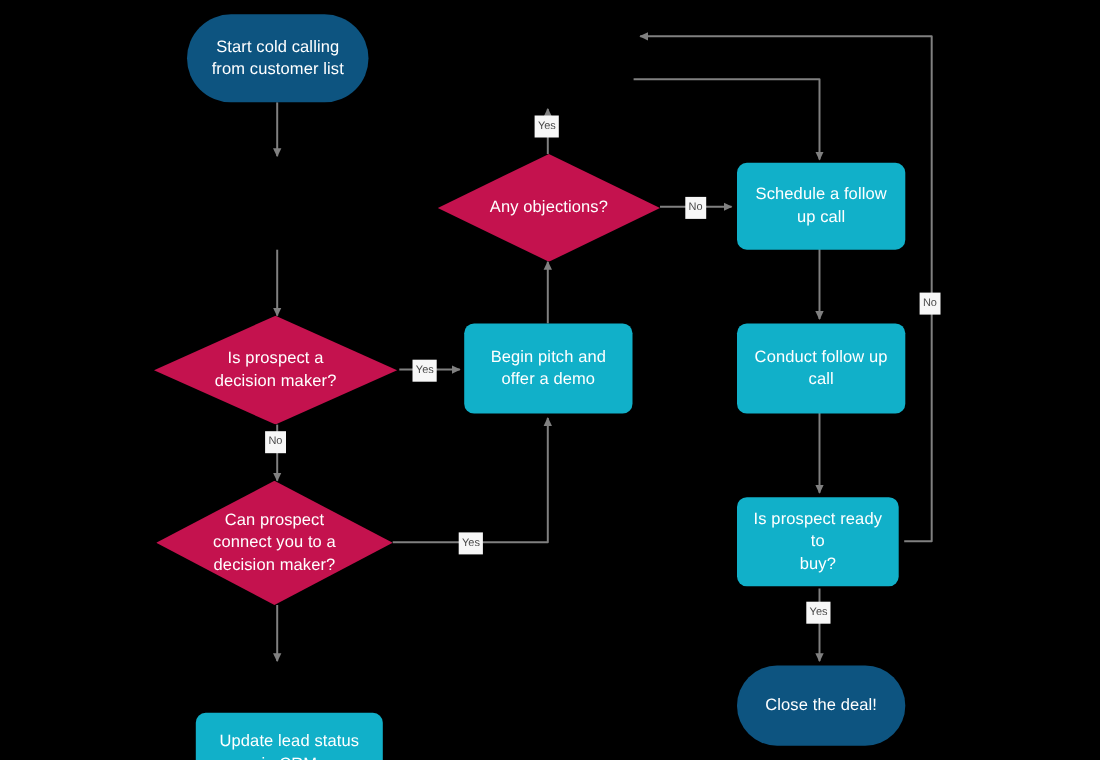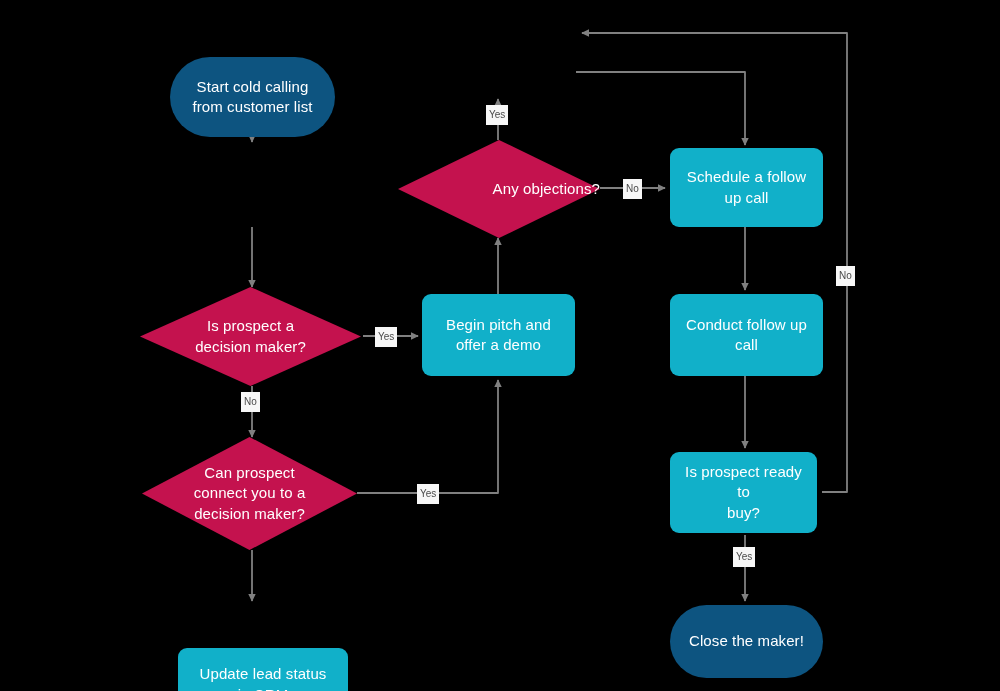--- a/index.html
+++ b/index.html
@@ -119,21 +119,21 @@
       <path d="M745,225 L745,290" marker-end="url(#arrow)"></path>
 
       <path d="M745,375 L745,448" marker-end="url(#arrow)"></path>
 
       <path d="M745,535 L745,601" marker-end="url(#arrow)"></path>
 
       <path d="M822,492 L847,492 L847,33 L582,33" marker-end="url(#arrow)"></path>
     </g>
   </svg>
 
-  <div class="node terminator" style="left:170px; top:13px; width:165px; height:80px;margin-top:44px;">Start cold calling
+  <div class="node terminator" style="left:170px; top:13px; width:165px; height:80px;">Start cold calling
 from customer list</div>
 
 
   <div class="diamond-wrap" style="left:140px; top:287px; width:221px; height:99px;">
     <div class="diamond-shape"></div>
     <div class="diamond-label">Is prospect a
 decision maker?</div>
   </div>
 
   <div class="diamond-wrap" style="left:142px; top:437px; width:215px; height:113px;">
@@ -142,36 +142,36 @@
 connect you to a
 decision maker?</div>
   </div>
 
   <div class="node process" style="left:178px; top:612px; width:170px; height:73px;margin-top:36px;">Update lead status
 in CRM</div>
 
   <div class="node process" style="left:422px; top:294px; width:153px; height:82px;">Begin pitch and
 offer a demo</div>
 
-  <div class="diamond-wrap" style="left:398px; top:140px; width:202px; height:98px;justify-content:flex-end;">
+  <div class="diamond-wrap" style="left:398px; top:140px; width:202px; height:98px;">
     <div class="diamond-shape"></div>
     <div class="diamond-label">Any objections?</div>
   </div>
 
 
   <div class="node process" style="left:670px; top:148px; width:153px; height:79px;">Schedule a follow
 up call</div>
 
   <div class="node process" style="left:670px; top:294px; width:153px; height:82px;">Conduct follow up
 call</div>
 
   <div class="node process" style="left:670px; top:452px; width:147px; height:81px;">Is prospect ready to
 buy?</div>
 
-  <div class="node terminator" style="left:670px; top:605px; width:153px; height:73px;">Close the maker!</div>
+  <div class="node terminator" style="left:670px; top:605px; width:153px; height:73px;">Close the deal!</div>
 
   <div class="edge-label" style="left:375px; top:327px;">Yes</div>
 
   <div class="edge-label" style="left:241px; top:392px;">No</div>
 
   <div class="edge-label" style="left:417px; top:484px;">Yes</div>
 
   <div class="edge-label" style="left:486px; top:105px;">Yes</div>
 
   <div class="edge-label" style="left:623px; top:179px;">No</div>

